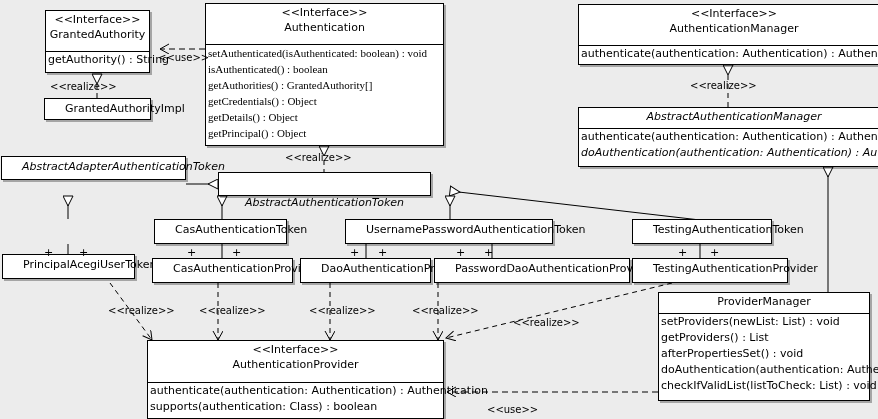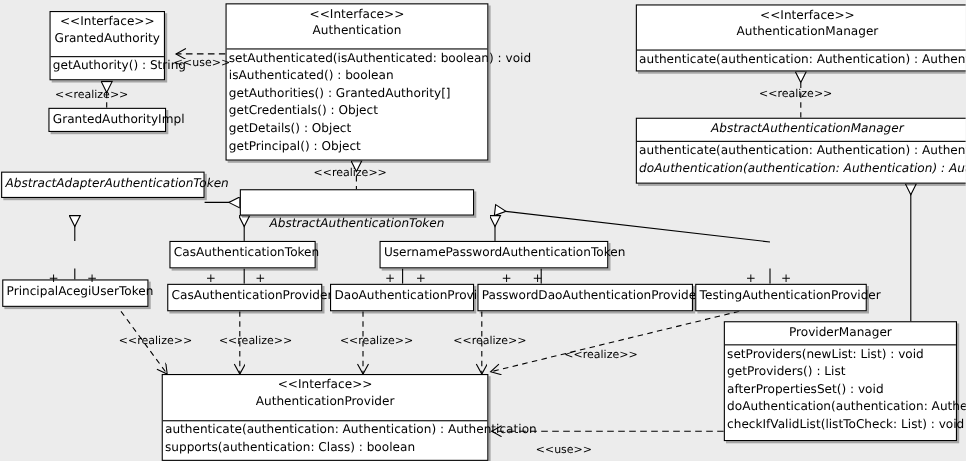--- a/index.html
+++ b/index.html
@@ -61,21 +61,21 @@
     white-space: nowrap;
     padding-left: 2px;
     overflow: visible;
   }
   .member.abstract { font-style: italic; }
   .simple-name {
     font-size: 11px;
     line-height: 16px;
     text-align: center;
     white-space: nowrap;
-    padding: 2px 3px;
+    padding: 2px 20px;
   }
   .edge-label {
     position: absolute;
     font-size: 10px;
     line-height: 11px;
     color: #000;
     background: transparent;
     white-space: nowrap;
     z-index: 6;
   }
@@ -156,21 +156,21 @@
 
   <div class="uml-box" style="left:44px; top:98px; width:107px; height:22px;">
     <div class="simple-name">GrantedAuthorityImpl</div>
   </div>
 
   <div class="uml-box" style="left:205px; top:3px; width:239px; height:143px;">
     <div class="sec hdr" style="height:41px;">
       <div class="stereo">&lt;&lt;Interface&gt;&gt;</div>
       <div class="cname">Authentication</div>
     </div>
-    <div class="sec last members" style="height:101px;">
+    <div class="sec last members" style="height:101px;font-family:Liberation Serif, serif;">
       <div class="member">setAuthenticated(isAuthenticated: boolean) : void</div>
       <div class="member">isAuthenticated() : boolean</div>
       <div class="member">getAuthorities() : GrantedAuthority[]</div>
       <div class="member">getCredentials() : Object</div>
       <div class="member">getDetails() : Object</div>
       <div class="member">getPrincipal() : Object</div>
     </div>
   </div>
 
   <div class="uml-box" style="left:578px; top:4px; width:312px; height:61px;">
@@ -206,20 +206,23 @@
   </div>
 
   <div class="uml-box" style="left:154px; top:219px; width:133px; height:25px;">
     <div class="simple-name">CasAuthenticationToken</div>
   </div>
 
   <div class="uml-box" style="left:345px; top:219px; width:208px; height:25px;">
     <div class="simple-name">UsernamePasswordAuthenticationToken</div>
   </div>
 
+  <div class="uml-box" style="left:632px; top:219px; width:140px; height:25px;">
+    <div class="simple-name">TestingAuthenticationToken</div>
+  </div>
 
 
   <div class="uml-box" style="left:152px; top:258px; width:141px; height:25px;">
     <div class="simple-name">CasAuthenticationProvider</div>
   </div>
 
   <div class="uml-box" style="left:300px; top:258px; width:131px; height:25px;">
     <div class="simple-name">DaoAuthenticationProvider</div>
   </div>
 

